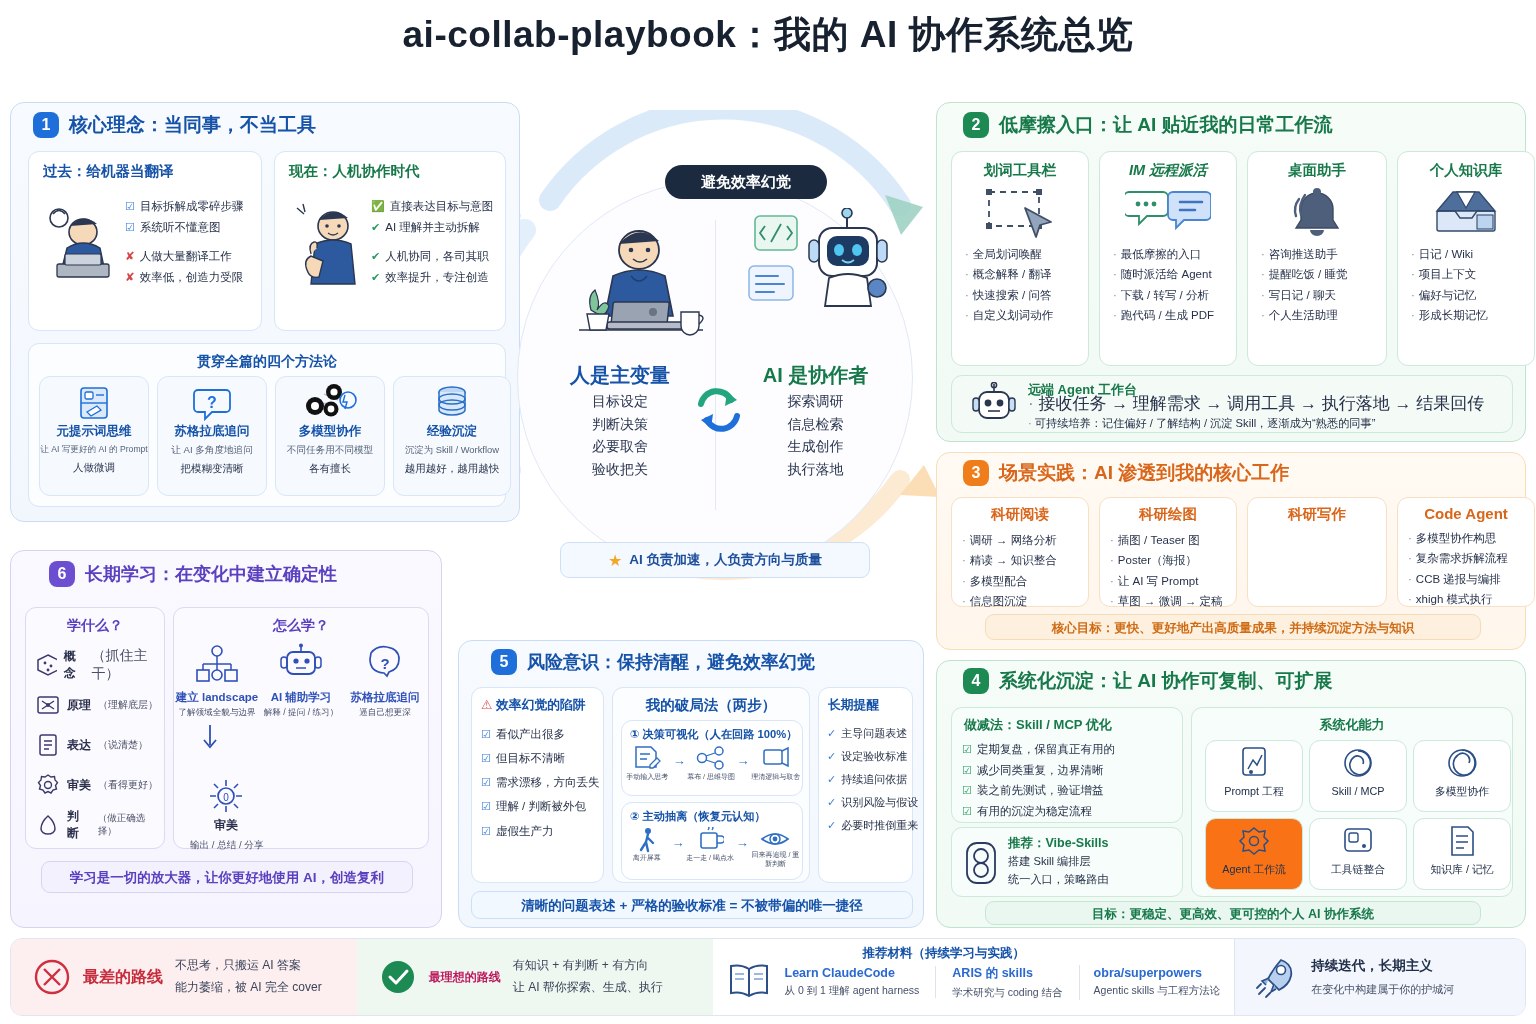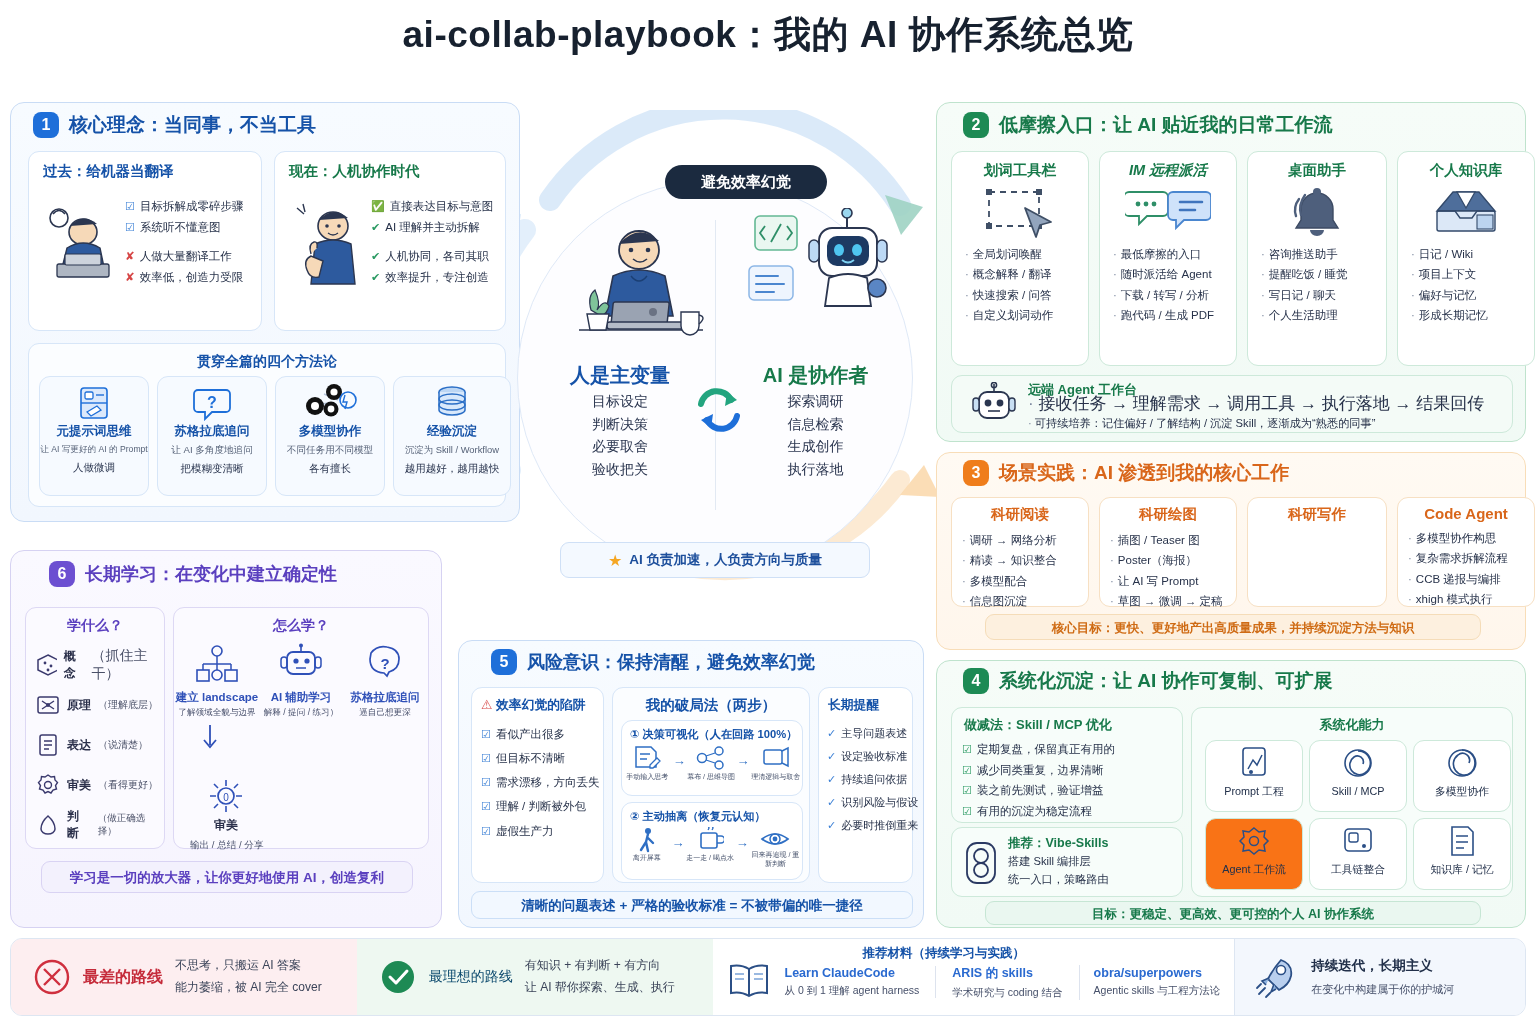--- a/index.html
+++ b/index.html
@@ -751,21 +751,21 @@
         <div style="font-size:12px;color:#3b4459;">不思考，只搬运 AI 答案</div>
         <div style="font-size:12px;color:#3b4459;">能力萎缩，被 AI 完全 cover</div>
       </div>
     </div>
 
     <div class="f-seg f-good" style="width:362px;padding-left:22px;gap:12px;">
       <svg width="38" height="38">
           <circle cx="19" cy="19" r="16" fill="#1d8a54"></circle>
           <path d="M11 19 l6 6 l11 -12" stroke="#fff" stroke-width="3" fill="none" stroke-linecap="round" stroke-linejoin="round"></path>
         </svg>
-      <div style="font-size:14px;font-weight:normal;color:#0c4a6e;white-space:nowrap;">最理想的路线</div>
+      <div style="font-size:12px;font-weight:bold;color:#be185d;white-space:nowrap;">最理想的路线</div>
       <div style="line-height:1.8;">
         <div style="font-size:12px;color:#3b4459;">有知识 + 有判断 + 有方向</div>
         <div style="font-size:12px;color:#3b4459;">让 AI 帮你探索、生成、执行</div>
       </div>
     </div>
 
     <div class="f-seg f-mid" style="position:relative;padding-left:14px;gap:10px;">
       <div style="position:absolute;left:150px;top:6px;font-size:12.5px;font-weight:bold;color:#1552a8;">推荐材料（持续学习与实践）</div>
       <svg width="44" height="42" style="margin-top:8px;">
         <path d="M22 9 q-8 -5 -18 -3 v27 q10 -2 18 3 q8 -5 18 -3 v-27 q-10 -2 -18 3 z" fill="#fff" stroke="#2b4f86" stroke-width="2"></path>

